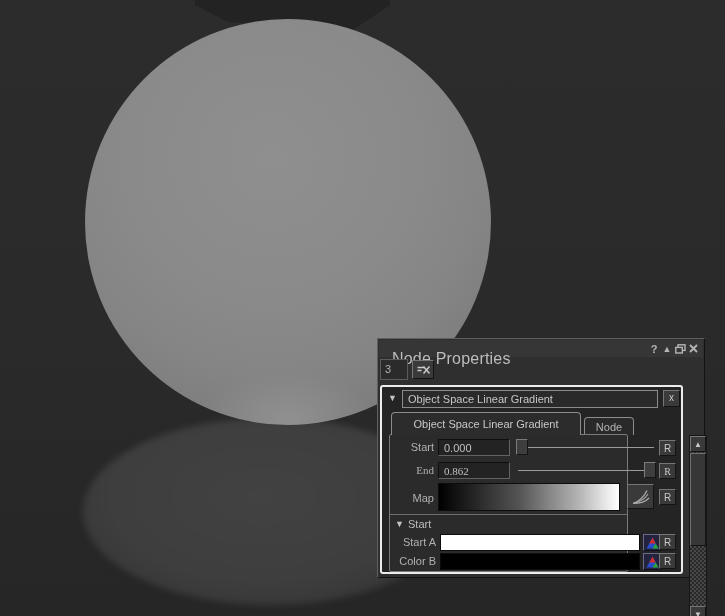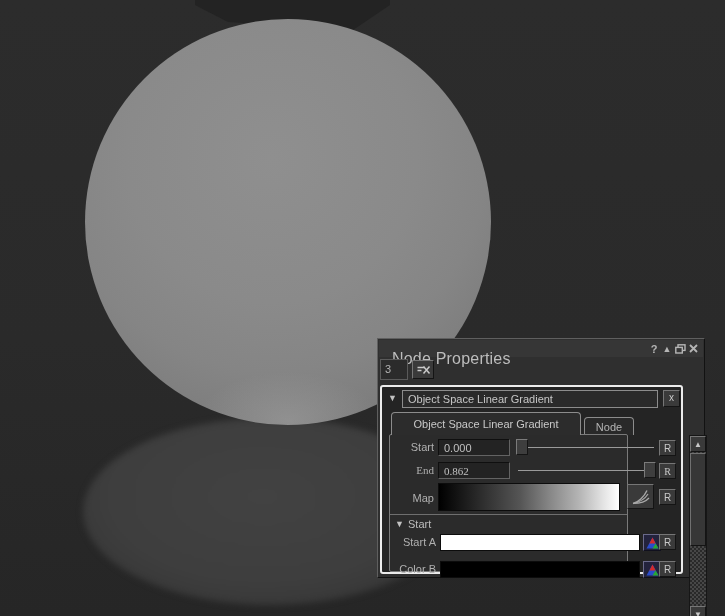--- a/index.html
+++ b/index.html
@@ -73,21 +73,21 @@
   .gradbar{position:absolute;left:48px;top:0;width:182px;height:28px;
         background:linear-gradient(90deg,#000 0%,#2a2a2a 22%,#555 45%,#888 62%,#b5b5b5 78%,#e6e6e6 92%,#fff 100%);
         border:1px solid #0c0c0c;}
   .curvebtn{position:absolute;left:237px;top:1px;width:27px;height:25px;}
   .maprow .rbtn{top:6px;}
   .sep{position:absolute;left:0;top:79px;width:100%;border-top:1px solid #6f6f6f;}
   .colorheader{position:absolute;left:0;top:83px;height:14px;color:#bdbdbd;}
   .colorheader .tri{position:absolute;left:5px;top:2px;}
   .colorheader .chtext{position:absolute;left:18px;top:0;}
   .crow{position:absolute;left:0;width:100%;height:19px;}
-  .crow.c1{top:99px;} .crow.c2{top:126px;text-decoration:underline;}
+  .crow.c1{top:99px;} .crow.c2{top:118px;text-decoration:underline;}
   .clabel{position:absolute;left:0;top:2px;width:46px;text-align:right;color:#b0b0b0;}
   .cswatch{position:absolute;left:50px;top:0;width:200px;height:17px;border:1px solid #0c0c0c;}
   .cpick{position:absolute;left:253px;top:0;width:18px;height:17px;background:#23233d;
         border:1px solid;border-color:#6a6a8a #10101e #10101e #6a6a8a;
         display:flex;align-items:center;justify-content:center;}
   .crow .rbtn{top:0;}
   .vscroll{position:absolute;left:307px;top:48px;width:18px;height:188px;
         background:repeating-conic-gradient(#474747 0% 25%, #292929 0% 50%) 0 0/4px 4px;
         border:1px solid #161616;}
   .sbtn{position:absolute;left:0;width:16px;height:16px;font-size:8px;}

